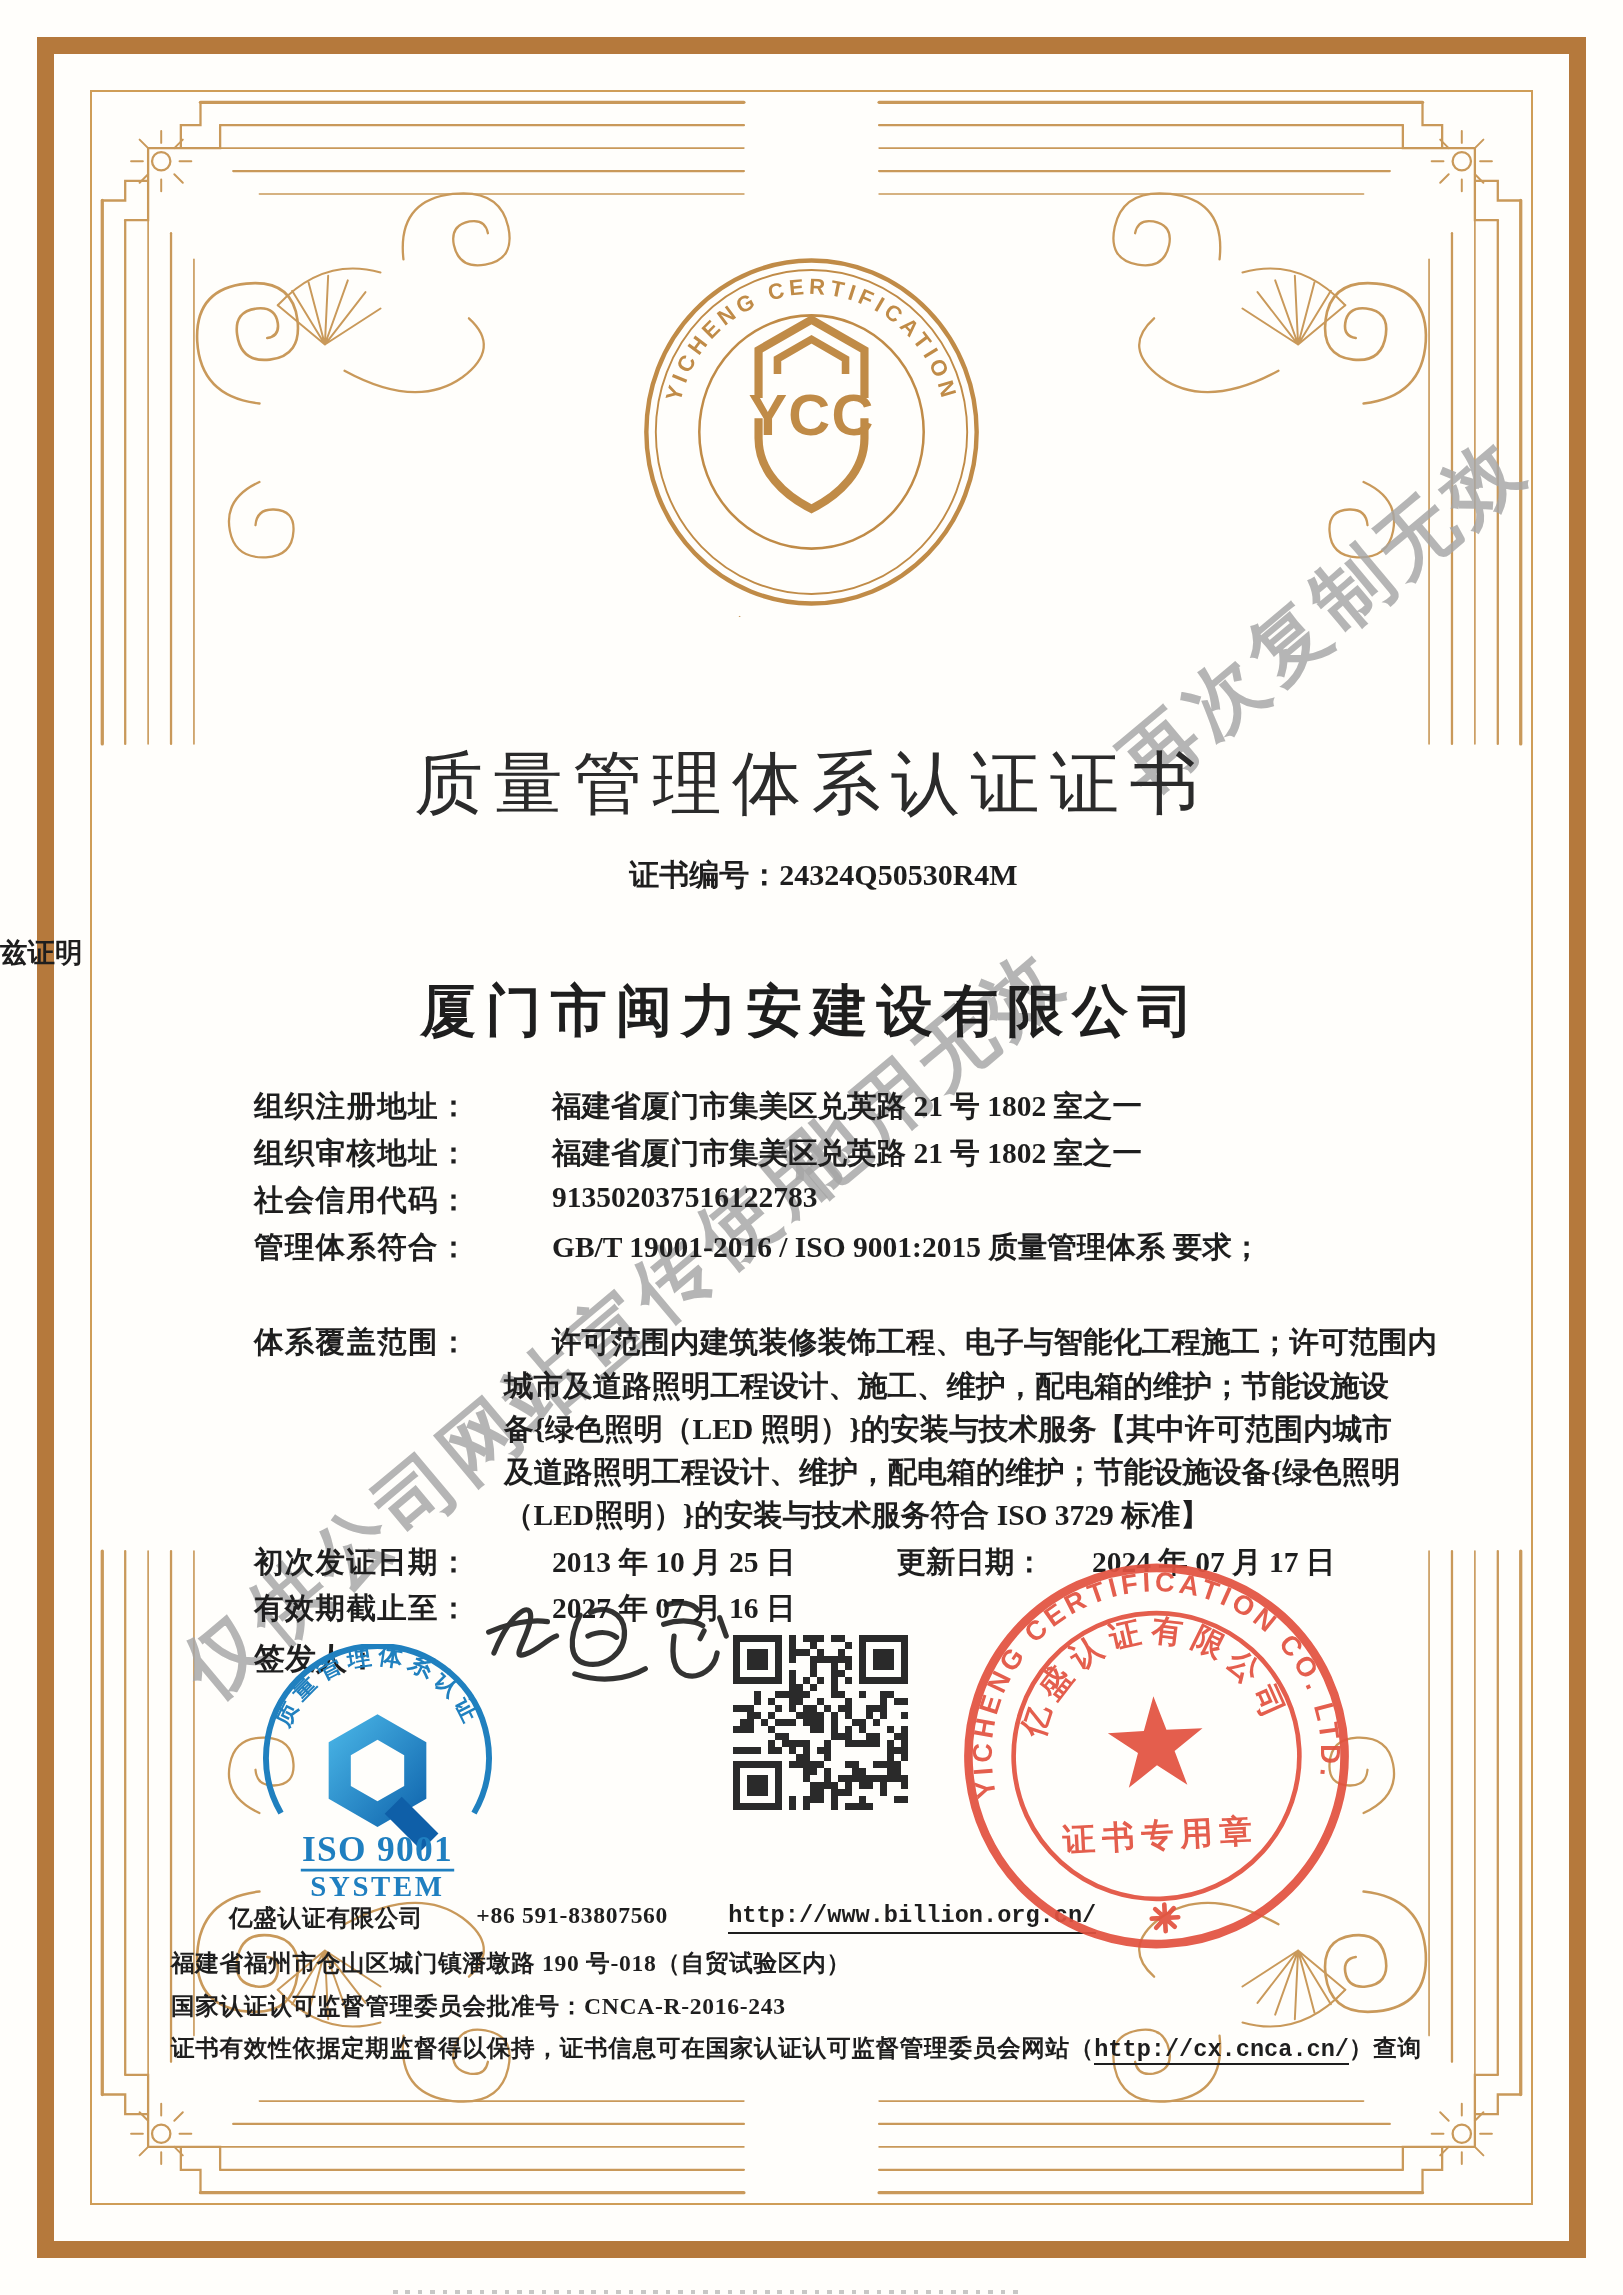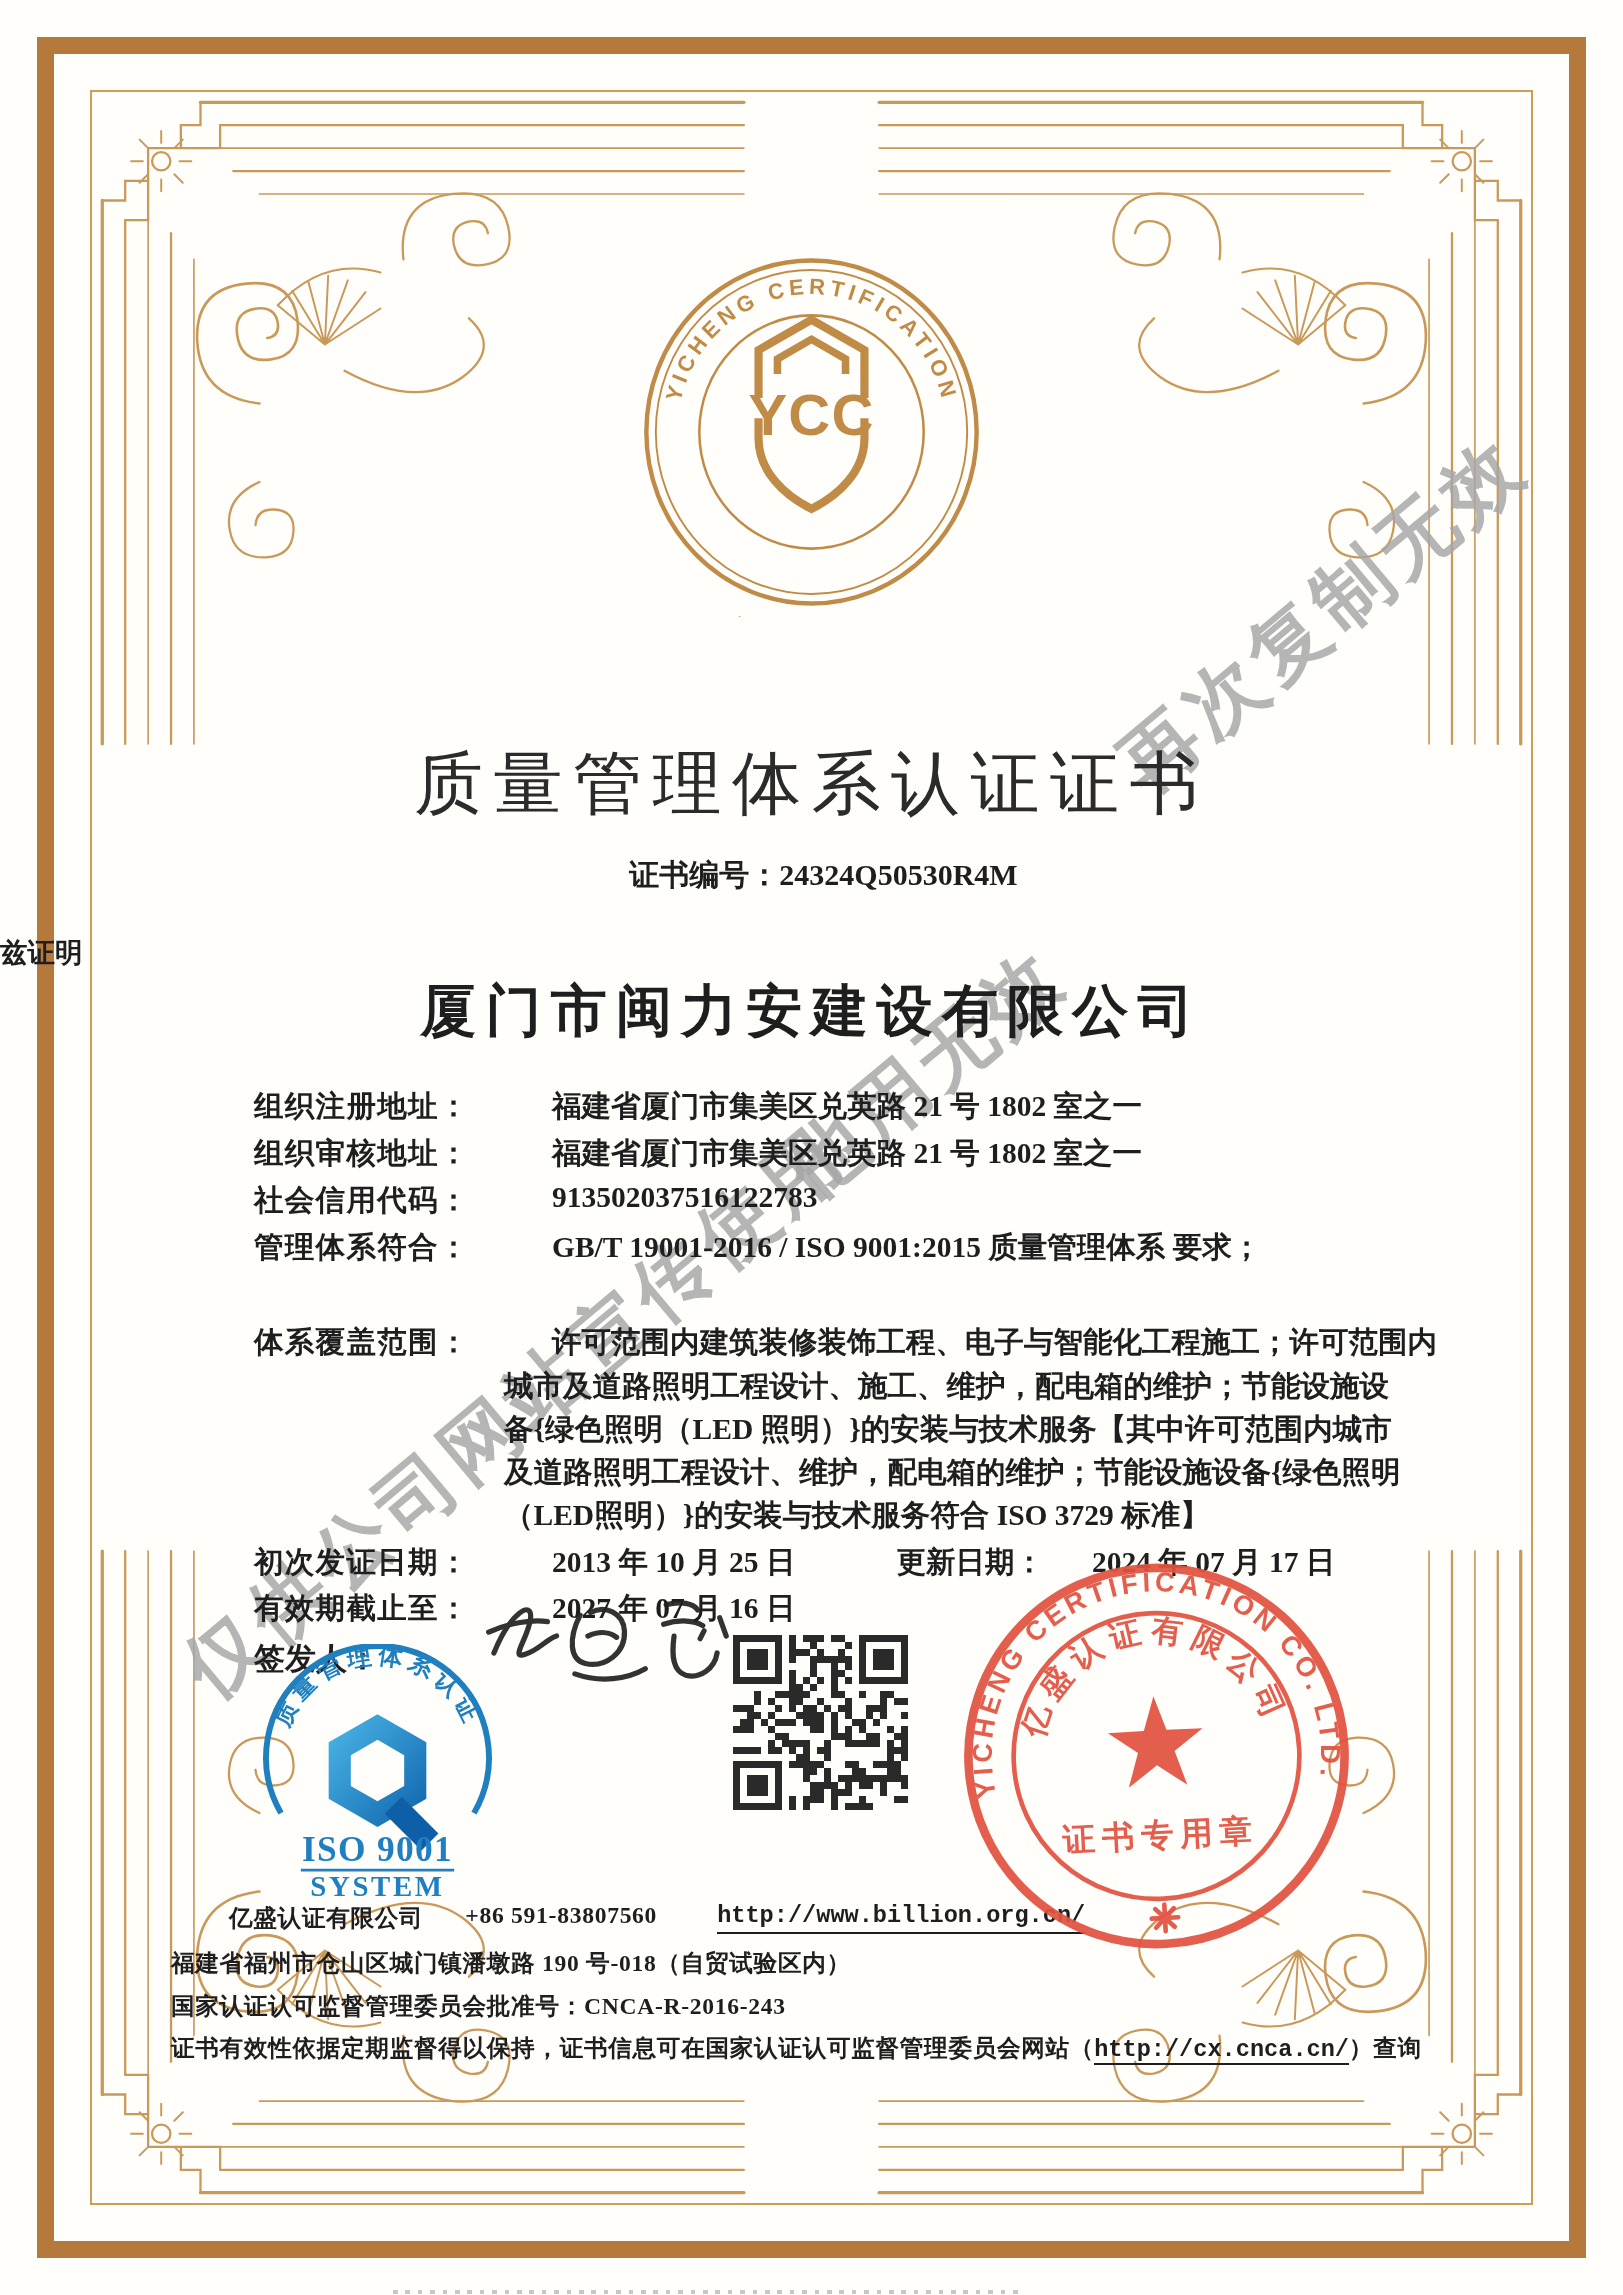--- a/index.html
+++ b/index.html
@@ -38,21 +38,21 @@
   .isobadge{position:absolute;left:230px;top:1644px;z-index:4;}
   .qr{position:absolute;left:733px;top:1635px;z-index:4;}
   .seal{position:absolute;left:956px;top:1550px;z-index:5;transform:rotate(-3deg);opacity:.93;}
   
   .foot{position:absolute;font-weight:700;font-size:23.6px;white-space:nowrap;z-index:4;letter-spacing:0.7px;}
   .f1{top:1902px;left:229px;display:flex;}
   .f2{top:1947px;left:171px;}
   .f3{top:1990px;left:171px;}
   .f4{top:2032px;left:171px;}
   .url{text-decoration:none;border-bottom:2.6px solid #1e1e1e;font-family:"Liberation Mono","DejaVu Sans Mono",monospace;font-weight:700;letter-spacing:0;}
-  .gap1{margin-left:42px;} .gap2{margin-left:60px;}
+  .gap1{margin-left:53px;} .gap2{margin-left:60px;}
   .artifact{position:absolute;left:393px;bottom:1.3px;width:628px;height:3.3px;z-index:2;
             background:repeating-linear-gradient(90deg,#9b9b9b 0 4.6px,transparent 4.6px 12.4px);opacity:.55;}
 </style>
 </head>
 <body>
 
 <div class="page">
 
   <svg width="0" height="0" style="position:absolute" aria-hidden="true">
     <defs>

